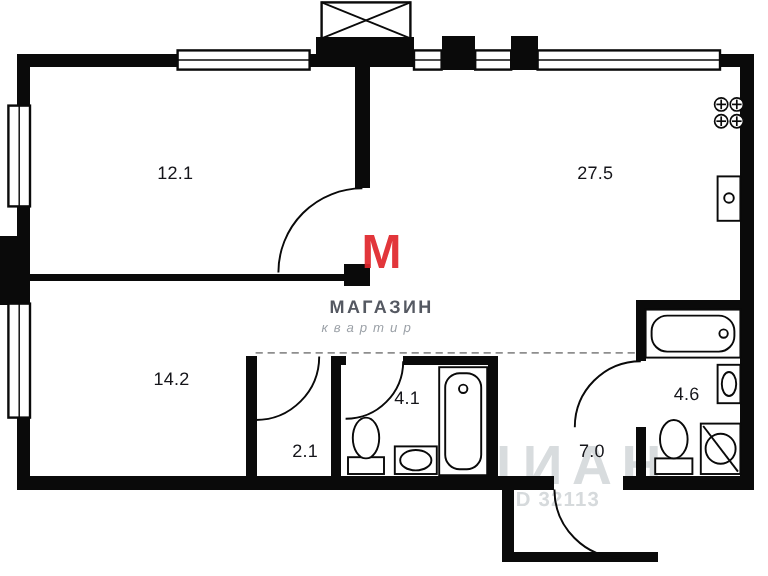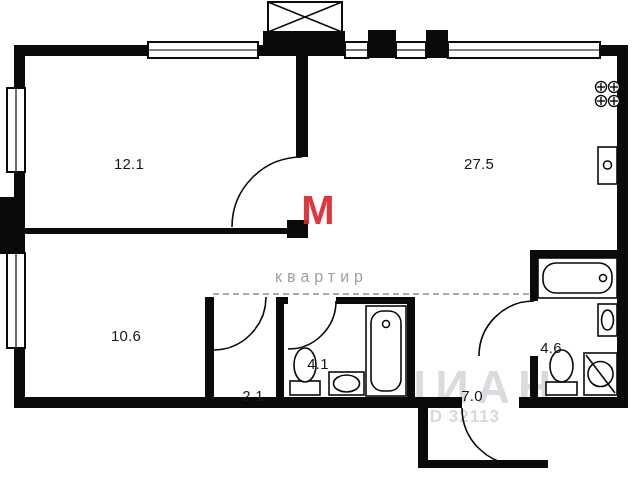--- a/index.html
+++ b/index.html
@@ -5,42 +5,42 @@
   html,body { margin:0; padding:0; background:#fff; }
   #stage {
     position:relative; width:640px; height:480px; overflow:hidden;
     background:#fff; font-family:"Liberation Sans", sans-serif;
   }
   #plan-svg { position:absolute; left:0; top:0; z-index:2; }
   .under-layer { position:absolute; z-index:1; }
   .over-layer  { position:absolute; z-index:3; }
 
   .room-label {
-    position:absolute; width:64px; text-align:center;
-    font-size:15px; color:#15151a; letter-spacing:.2px; z-index:3;margin-top:19px;
+    position:absolute; width:64px; text-align:right;
+    font-size:15px; color:#15151a; letter-spacing:.2px; z-index:3;
   }
   .cian-name {
     left:394px; top:360px; font-size:46px; font-weight:bold;
     letter-spacing:8px; color:#d2d6d9; opacity:.85;
   }
   .cian-id {
     left:424px; top:407px; font-size:17px; font-weight:bold;
     letter-spacing:1px; color:#d2d6d9; opacity:.9;
   }
   .logo-letter {
     left:294px; top:190px; width:48px; text-align:center;
     font-size:40px; font-weight:bold; color:#e0262b; line-height:1; opacity:.92;
   }
   .logo-title {
     left:268px; top:248px; width:100px; text-align:center;
     font-size:15px; font-weight:bold; letter-spacing:2px; color:#474b55; opacity:.92;
   }
   .logo-subtitle {
-    left:268px; top:268px; width:100px; text-align:right;
-    font-size:16px; letter-spacing:5px; color:#9399a0; opacity:.92;
+    left:268px; top:268px; width:100px; text-align:left;
+    font-size:11px; letter-spacing:5px; color:#9399a0; opacity:.92;font-style:italic;
   }
 </style>
 </head>
 <body>
 
 <div id="stage">
 
   <div class="under-layer cian-name">ЦИАН</div>
   <div class="under-layer cian-id">ID 32113</div>
 
@@ -151,23 +151,24 @@
       <circle cx="600.5" cy="374" r="12.5"></circle>
       <line x1="586" y1="355" x2="615" y2="393"></line>
     </g>
     <g fill="#fff" stroke="#0a0a0a" stroke-width="1.6">
       <rect x="546" y="382" width="31" height="13"></rect>
       <ellipse cx="561.5" cy="366" rx="11.5" ry="16"></ellipse>
     </g>
   </svg>
 
   <div class="over-layer logo-letter">М</div>
+  <div class="over-layer logo-title">МАГАЗИН</div>
   <div class="over-layer logo-subtitle">квартир</div>
 
   <div class="room-label" style="left:97px;  top:136px;">12.1</div>
   <div class="room-label" style="left:447px; top:136px;">27.5</div>
-  <div class="room-label" style="left:94px;  top:308px;">10.6</div>
-  <div class="room-label" style="left:221px; top:368px;">2.1</div>
-  <div class="room-label" style="left:286px; top:336px;">4.1</div>
+  <div class="room-label" style="left:94px;  top:308px;">14.2</div>
+  <div class="room-label" style="left:201px; top:368px;">2.1</div>
+  <div class="room-label" style="left:286px; top:324px;">4.1</div>
   <div class="room-label" style="left:440px; top:368px;">7.0</div>
   <div class="room-label" style="left:519px; top:320px;">4.6</div>
 
 </div>
 
 </body></html>

